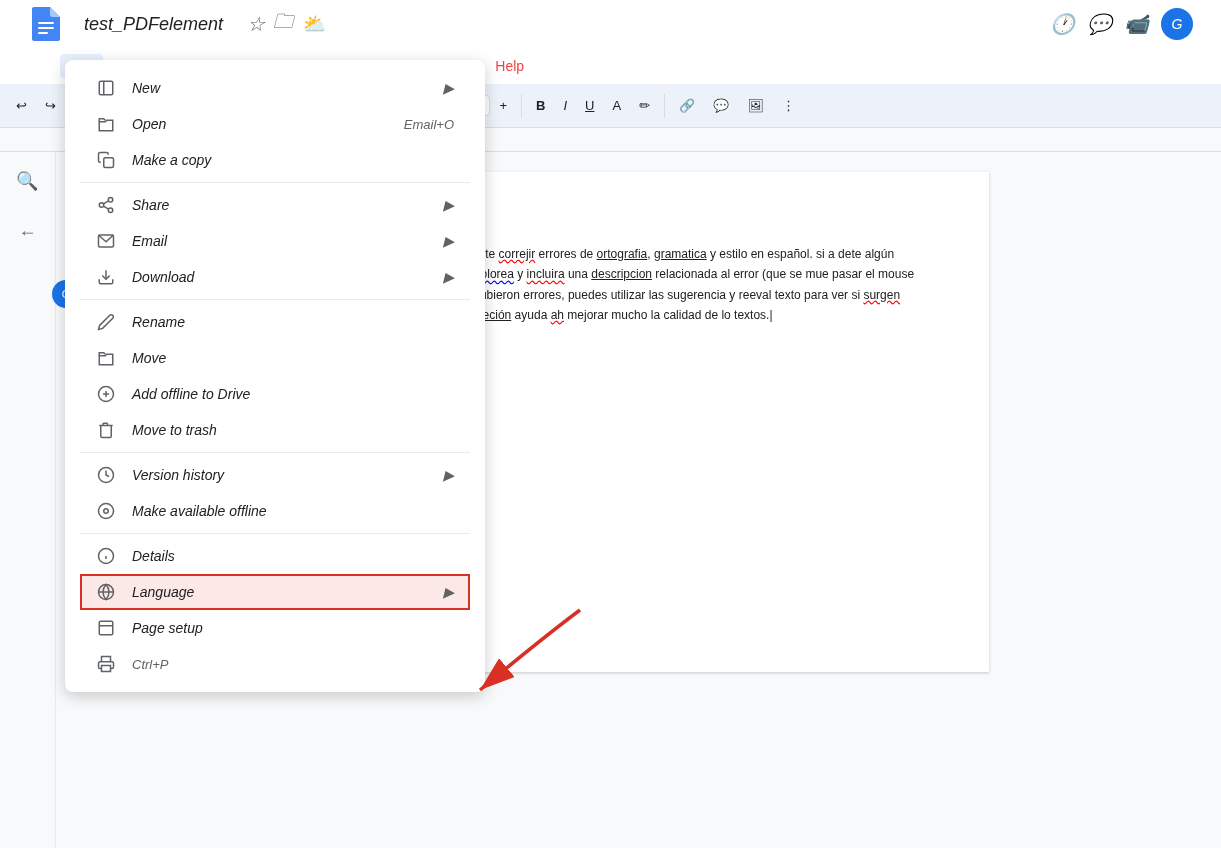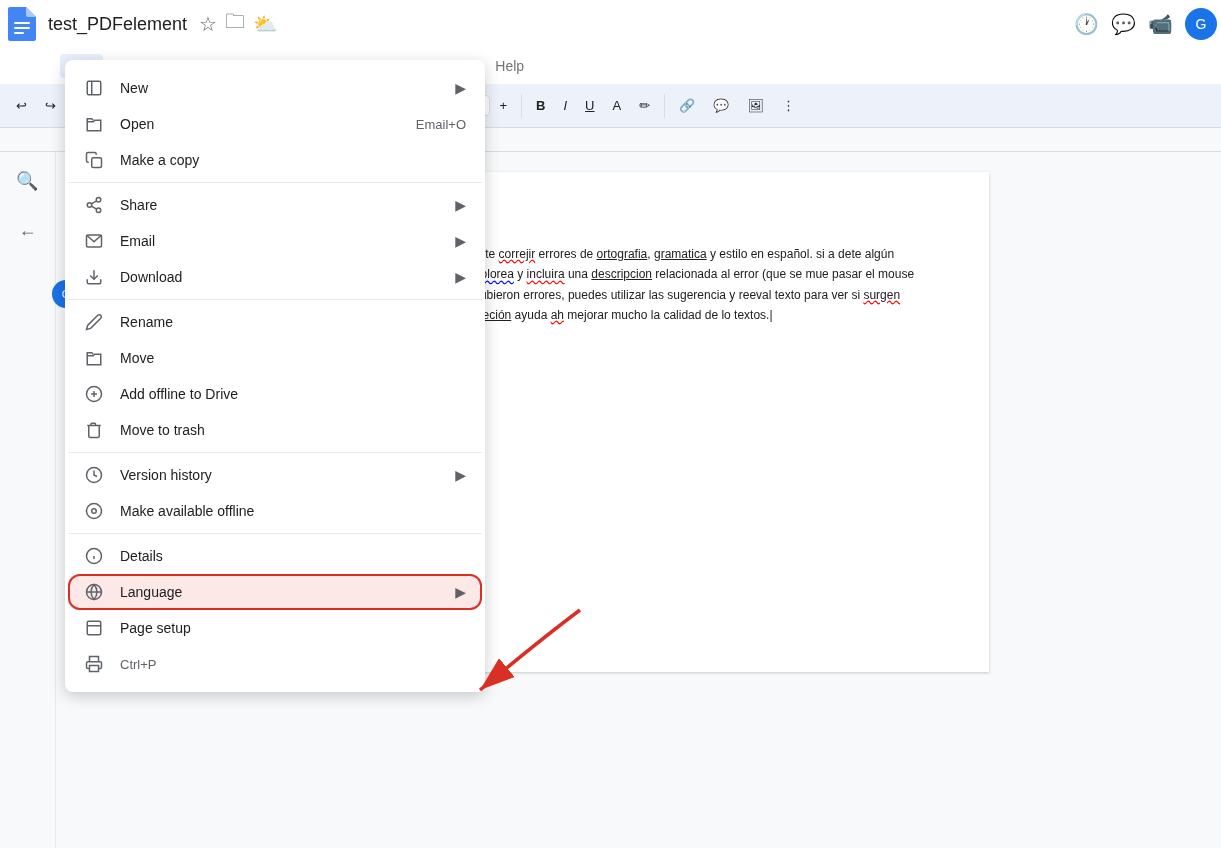--- a/index.html
+++ b/index.html
@@ -9,24 +9,25 @@
       width: 1221px;
       height: 848px;
       overflow: hidden;
       position: relative;
     }
 
     
     .title-bar {
       display: flex;
       align-items: center;
-      padding: 6px 4px;
+      padding: 6px 28px;
       background: #fff;
       height: 48px;
-      gap: 8px;
+      gap: 20px;
+      font-style: italic;
     }
     .docs-icon {
       width: 36px;
       height: 36px;
       display: flex;
       align-items: center;
       justify-content: center;
     }
     .docs-logo {
       width: 28px;
@@ -78,21 +79,21 @@
       display: flex;
       align-items: center;
       padding: 0 60px;
       background: #fff;
       height: 36px;
       gap: 4px;
     }
     .menu-item {
       padding: 4px 10px;
       font-size: 14px;
-      color: #737373;
+      color: #ef4444;
       cursor: pointer;
       border-radius: 4px;
     }
     .menu-item.active { background: #e8f0fe; color: #1a73e8; }
 
     
     .toolbar {
       display: flex;
       align-items: center;
       padding: 4px 8px;
@@ -198,42 +199,43 @@
     
     .dropdown-menu {
       position: absolute;
       top: 60px;
       left: 65px;
       width: 420px;
       background: white;
       border-radius: 8px;
       box-shadow: 0 4px 16px rgba(0,0,0,0.2);
       z-index: 1000;
-      padding: 6px 3px;
+      padding: 6px 15px;
+      font-style: italic;
     }
     .menu-section {
       padding: 4px 0;
       border-bottom: 1px solid #e8eaed;
     }
     .menu-section:last-child { border-bottom: none; }
     .dropdown-item {
       display: flex;
       align-items: center;
       padding: 8px 16px;
       cursor: pointer;
       font-size: 14px;
       color: #202124;
       gap: 16px;
       position: relative;
     }
     .dropdown-item.highlighted {
       background: #fce8e6;
       outline: 2px solid #d93025;
       outline-offset: -2px;
-      border-radius: 12px;
+      border-radius: 0;
     }
     .dropdown-item .item-icon {
       width: 20px;
       height: 20px;
       display: flex;
       align-items: center;
       justify-content: center;
       color: #5f6368;
       font-size: 16px;
       flex-shrink: 0;

